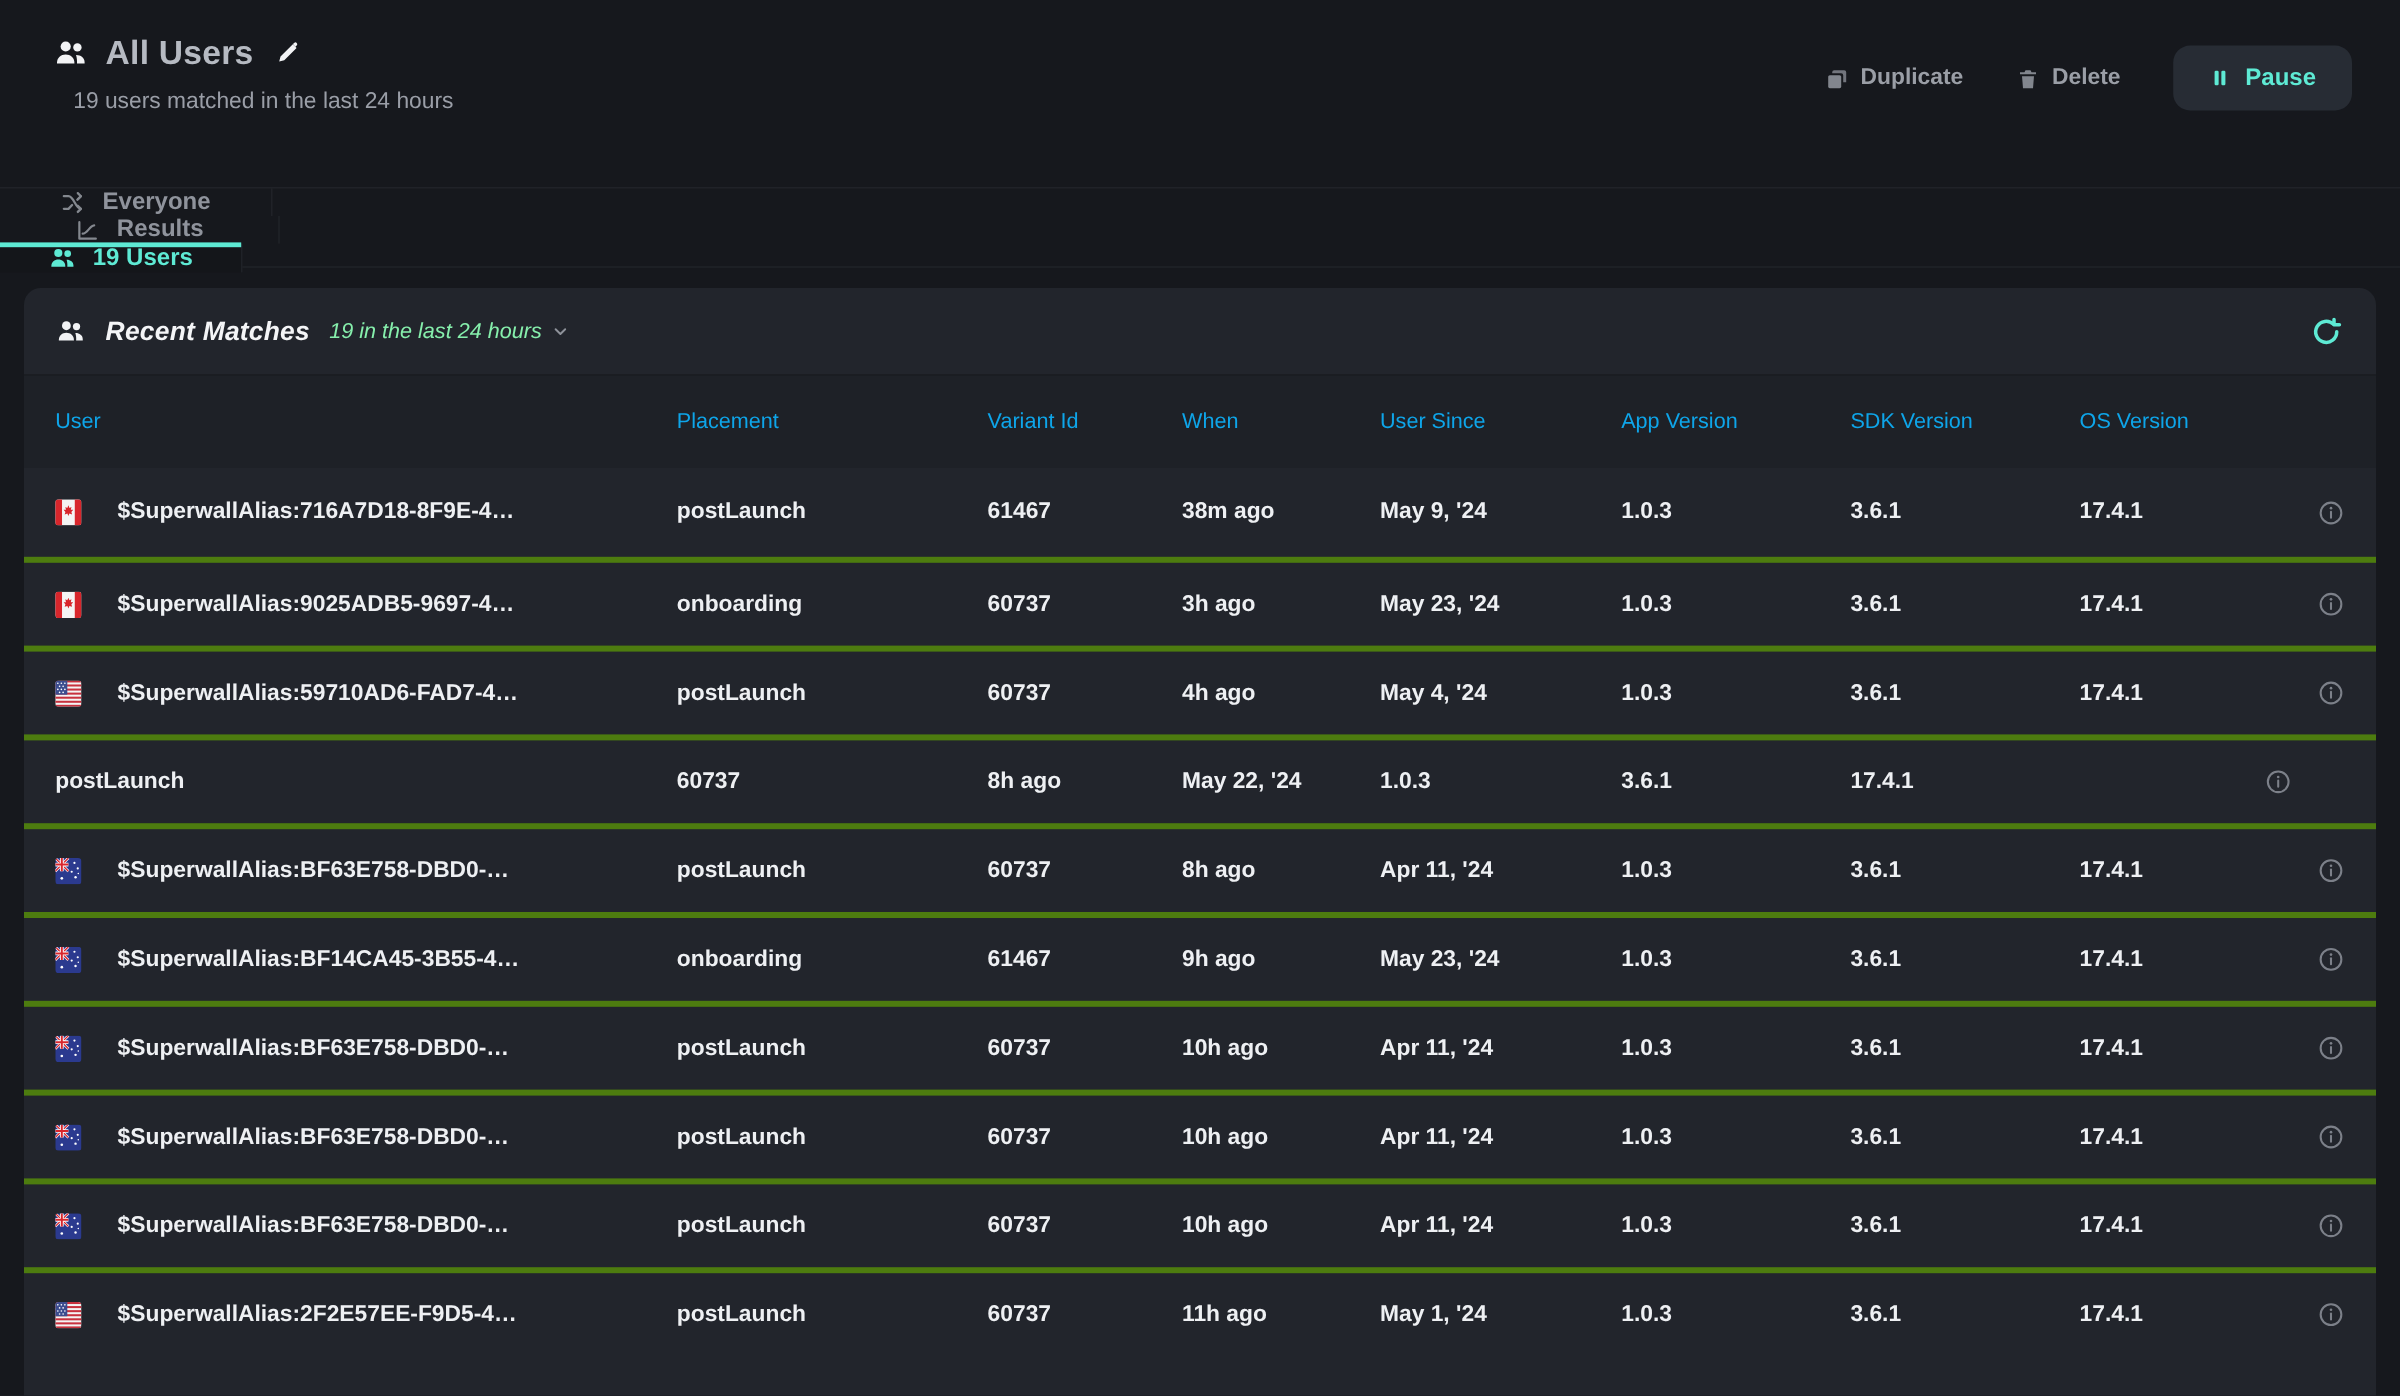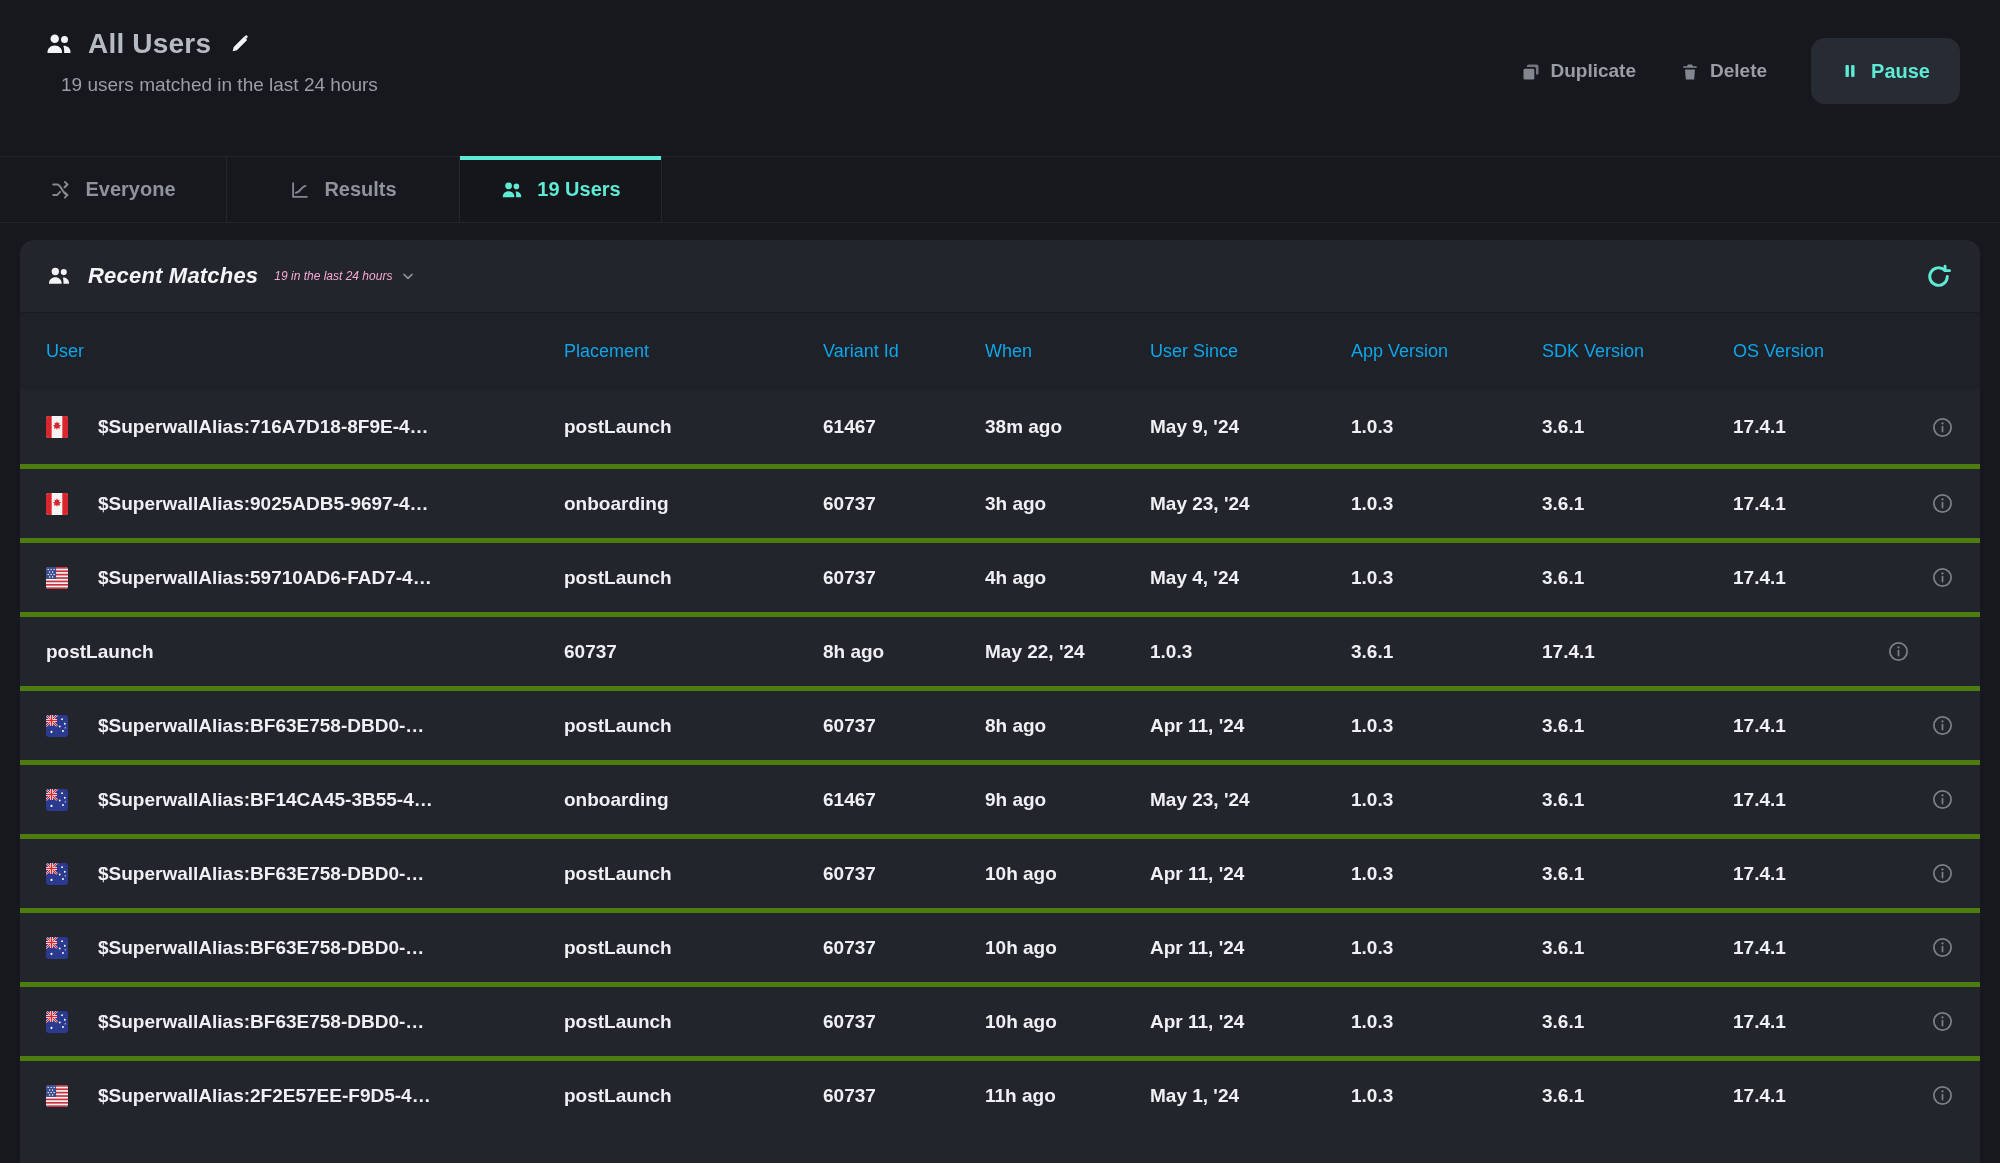--- a/index.html
+++ b/index.html
@@ -17,42 +17,42 @@
   .title-block {}
   .title-row { display:flex; align-items:center; gap:14px; }
   .title-row .icon { color:#f2f3f5; }
   .page-title { font-size:28px; font-weight:700; color:#b6bac2; letter-spacing:.2px; }
   .pencil { color:#8d9199; cursor:pointer; margin-left:4px; }
   .page-subtitle { margin-top:14px; margin-left:17px; font-size:19px; color:#9a9ea7; }
 
   .header-actions { display:flex; align-items:center; gap:44px; margin-top:10px; }
   .txt-btn { display:flex; align-items:flex-end; gap:10px; font-size:19px; font-weight:700; color:#9a9ea6; cursor:pointer; background:none; border:none; font-family:inherit; }
   .txt-btn .icon { color:#82868e; }
-  .pause-btn { display:flex; align-items:center; gap:12px; background:#272c34; border:none; border-radius:14px; height:66px; padding:0 30px; font-size:20px; font-weight:700; color:#5eead4; cursor:pointer; font-family:inherit; }
+  .pause-btn { display:flex; align-items:center; gap:12px; background:#272c34; border:none; border-radius:14px; height:54px; padding:0 30px; font-size:20px; font-weight:700; color:#5eead4; cursor:pointer; font-family:inherit; }
 
   
-  .tabbar { height:67px; display:flex; border-top:1px solid #24262c; border-bottom:1px solid #24262c; }
+  .tabbar { height:67px; display:flex; border-top:1px solid #24262c; border-bottom:1px solid #24262c;flex-direction:column; }
   .tab { display:flex; align-items:center; justify-content:center; gap:13px; font-size:20px; font-weight:700; color:#8f939c; border-right:1px solid #24262c; cursor:pointer; position:relative; background:transparent; }
   .tab:nth-child(1){ width:227px; }
   .tab:nth-child(2){ width:233px; }
   .tab:nth-child(3){ width:202px; }
   .tab:nth-child(4){ width:215px; }
   .tab .icon { color:#84888f; }
   .tab.active { color:#5eead4; background:#14161a; }
   .tab.active .icon { color:#5eead4; }
   .tab.active::before { content:""; position:absolute; top:-1px; left:0; right:0; height:4px; background:#5eead4; }
 
   
   .panel { position:absolute; left:20px; right:20px; top:240px; bottom:0; background:#22252c; border-radius:14px 14px 0 0; overflow:hidden; }
   .panel-header { height:72px; display:flex; align-items:center; justify-content:space-between; padding:0 28px 0 26px;font-style:italic; }
   .panel-title-wrap { display:flex; align-items:center; gap:16px; }
   .panel-title-wrap .icon { color:#f2f3f5; }
   .panel-title { font-size:22px; font-weight:700; color:#f4f5f7; letter-spacing:.2px; }
   .range-select { display:flex; align-items:center; gap:8px; cursor:pointer; }
-  .range-label { font-size:12px; color:#f9a8d4; }
+  .range-label { font-size:18px; color:#86efac; }
   .range-select .icon { color:#8d9199; }
   .refresh { color:#5eead4; cursor:pointer; }
 
   
   .grid-cols { display:grid; grid-template-columns:518px 259px 162px 165px 201px 191px 191px 177px 1fr; align-items:center; padding:0 26px; }
   .thead { height:78px; background:#1e2127; border-top:1px solid #191b20; color:#0ea5e9; font-size:18px; }
   .thead > div { font-weight:400; }
   .trow { height:74px; border-top:5px solid #4d7c0f; cursor:pointer; font-size:19px; font-weight:700; color:#eef0f3; }
   .trow:first-of-type { border-top:none; }
   .c-user { display:flex; align-items:center; gap:30px; overflow:hidden; white-space:nowrap; }

